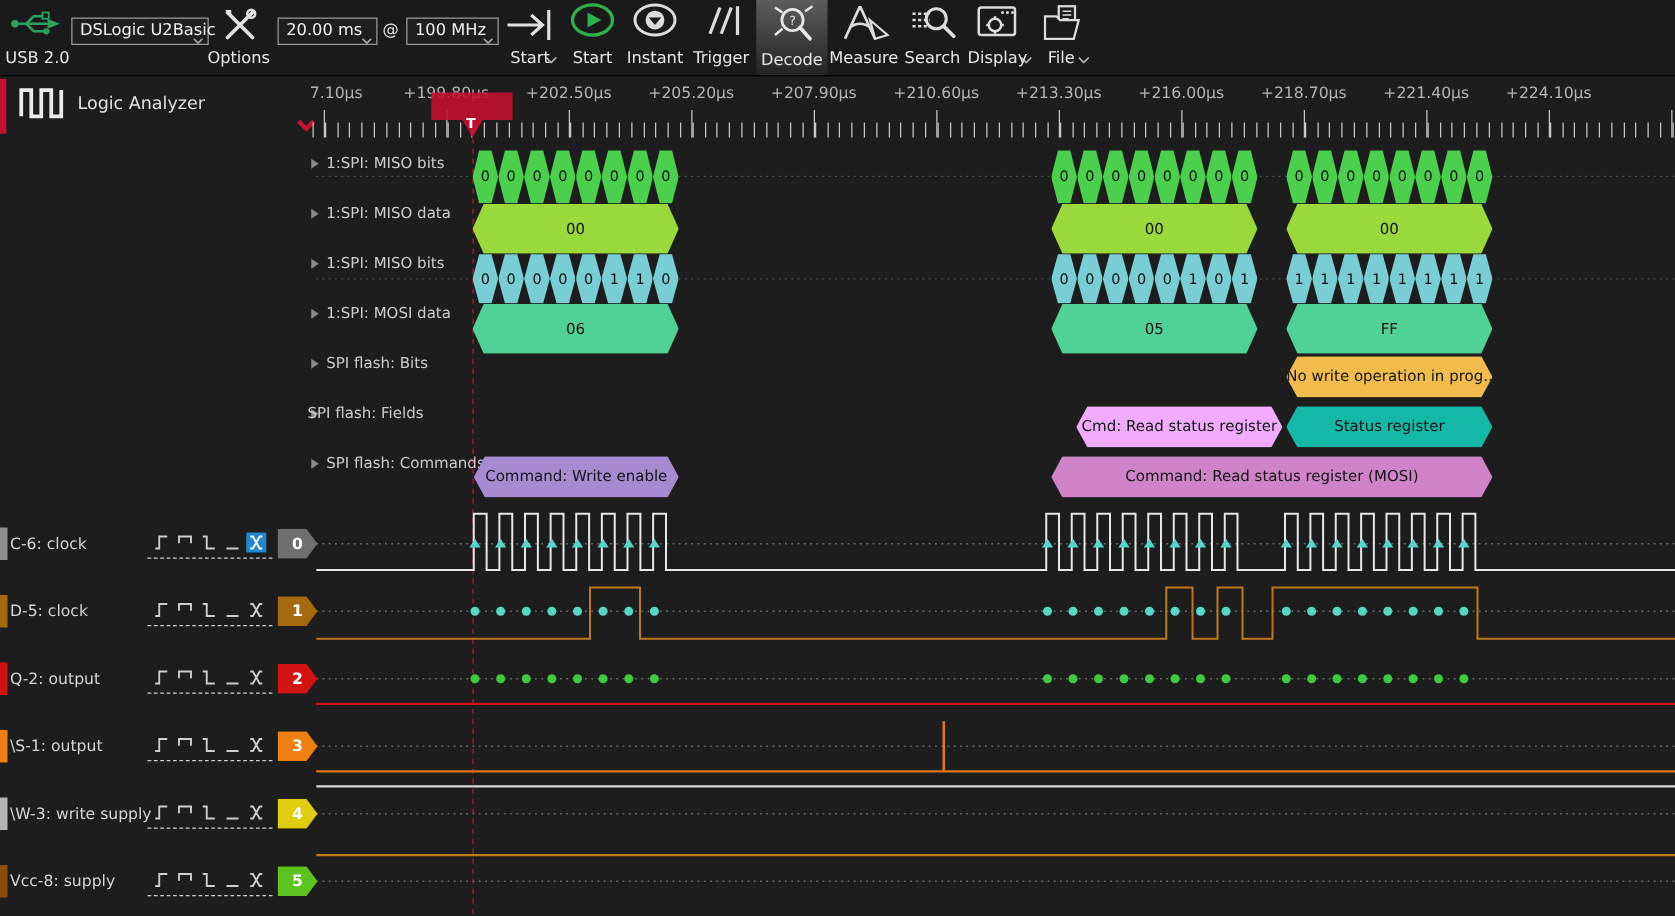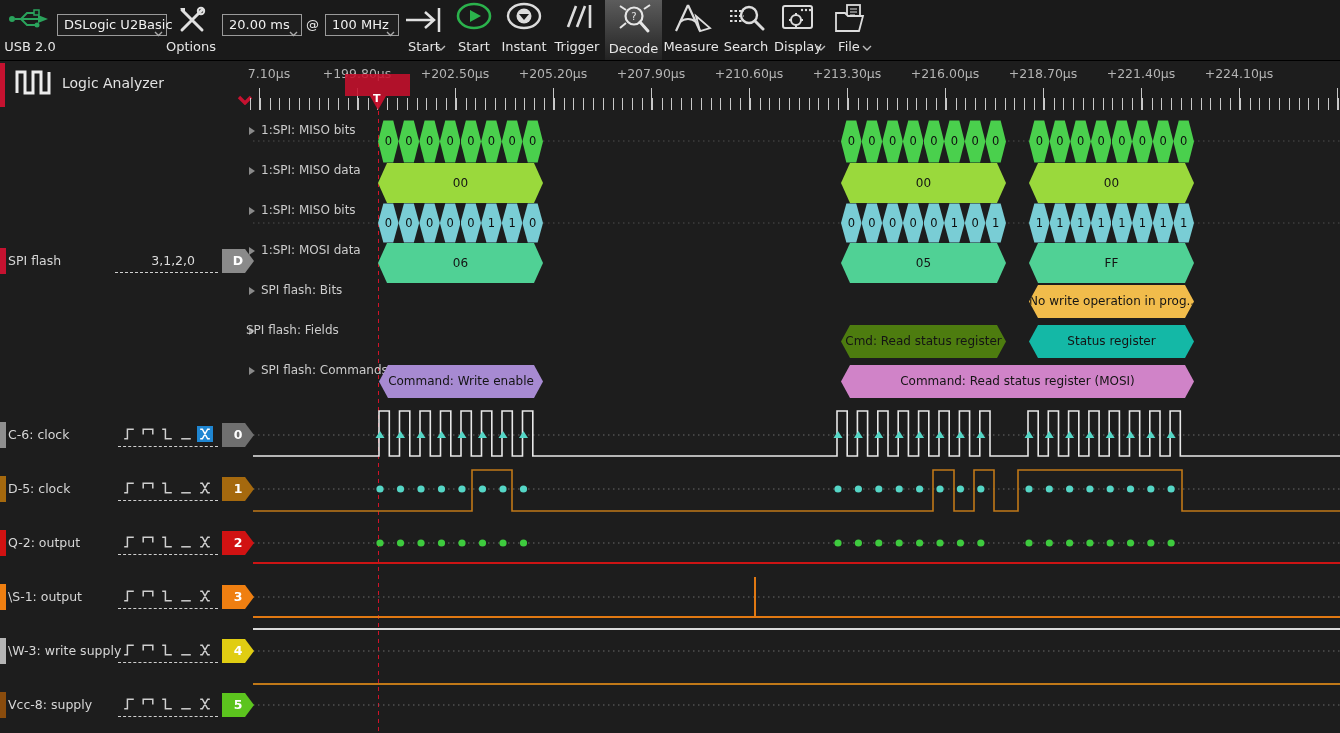--- a/index.html
+++ b/index.html
@@ -210,27 +210,20 @@
     </svg>
   </span>
   <span class="tb-abs" style="left:62px;top:75px;font-size:14px;color:#e2e2e2;">Logic Analyzer</span>
 
   <span class="red-chevron">
     <svg width="16" height="10" viewBox="0 0 16 10">
         <polyline points="2,2 8,8 14,2" fill="none" stroke="#c51230" stroke-width="3.4"></polyline>
       </svg>
   </span>
 
-  <div class="lp-row" style="top:248px;">
-    <span class="lp-bar" style="background:#c51230;"></span>
-    <span class="lp-label">SPI flash</span>
-    <span class="lp-label" style="left:auto;right:55px;color:#dcdcdc;">3,1,2,0</span>
-    <div class="dash-under" style="left:115px;width:103px;"></div>
-    <span class="badge" style="background:#8a8a8a;">D</span>
-  </div>
 
   <div id="gen">
       <svg width="1340" height="733" style="position:absolute;left:0;top:0;pointer-events:none">
         <line x1="378.5" y1="95" x2="378.5" y2="733" stroke="#d01328" stroke-width="1" stroke-dasharray="4 4"></line>
         <line x1="253" y1="141" x2="1340" y2="141" stroke="#4f4f4f" stroke-width="1" stroke-dasharray="1.5 3.5"></line>
         <line x1="253" y1="223" x2="1340" y2="223" stroke="#4f4f4f" stroke-width="1" stroke-dasharray="1.5 3.5"></line>
         <line x1="253" y1="435" x2="1340" y2="435" stroke="#6a6a6a" stroke-width="1.2" stroke-dasharray="1.5 3.5"></line>
         <line x1="253" y1="489" x2="1340" y2="489" stroke="#6a6a6a" stroke-width="1.2" stroke-dasharray="1.5 3.5"></line>
         <line x1="253" y1="543" x2="1340" y2="543" stroke="#6a6a6a" stroke-width="1.2" stroke-dasharray="1.5 3.5"></line>
         <line x1="253" y1="597" x2="1340" y2="597" stroke="#6a6a6a" stroke-width="1.2" stroke-dasharray="1.5 3.5"></line>
@@ -513,21 +506,21 @@
       <span class="hex" style="left:1070.3px;top:203px;width:20.6px;height:40px;line-height:40px;background:#79cdd5">1</span>
       <span class="hex" style="left:1090.9px;top:203px;width:20.6px;height:40px;line-height:40px;background:#79cdd5">1</span>
       <span class="hex" style="left:1111.5px;top:203px;width:20.6px;height:40px;line-height:40px;background:#79cdd5">1</span>
       <span class="hex" style="left:1132.1px;top:203px;width:20.6px;height:40px;line-height:40px;background:#79cdd5">1</span>
       <span class="hex" style="left:1152.8px;top:203px;width:20.6px;height:40px;line-height:40px;background:#79cdd5">1</span>
       <span class="hex" style="left:1173.4px;top:203px;width:20.6px;height:40px;line-height:40px;background:#79cdd5">1</span>
       <span class="dbar" style="left:378px;top:243px;width:165px;height:40px;line-height:40px;background:#50d195">06</span>
       <span class="dbar" style="left:841px;top:243px;width:165px;height:40px;line-height:40px;background:#50d195">05</span>
       <span class="dbar" style="left:1029px;top:243px;width:165px;height:40px;line-height:40px;background:#50d195">FF</span>
       <span class="dbar" style="left:1029px;top:285px;width:165px;height:33px;line-height:33px;background:#f1bc4b">No write operation in prog...</span>
-      <span class="dbar" style="left:841px;top:325px;width:165px;height:33px;line-height:33px;background:#4d7c0f">Cmd: Read status register</span>
+      <span class="dbar" style="left:861px;top:325px;width:165px;height:33px;line-height:33px;background:#f0abfc">Cmd: Read status register</span>
       <span class="dbar" style="left:1029px;top:325px;width:165px;height:33px;line-height:33px;background:#14b8a6">Status register</span>
       <span class="dbar" style="left:379px;top:365px;width:164px;height:33px;line-height:33px;background:#a78ad2">Command: Write enable</span>
       <span class="dbar" style="left:841px;top:365px;width:353px;height:33px;line-height:33px;background:#d083c8">Command: Read status register (MOSI)</span>
       <div class="lp-row" style="top:422px">
     <span class="lp-bar" style="background:#8f8f8f"></span>
     <span class="lp-label">C-6: clock</span>
     <span class="trg-icons">
           <span class="trg-ic">
       <svg width="16" height="16" viewBox="0 0 15 15" fill="none" stroke="#cfcfcf" stroke-width="1.4">
               <path d="M3,12 H6 V3 H12"></path>

